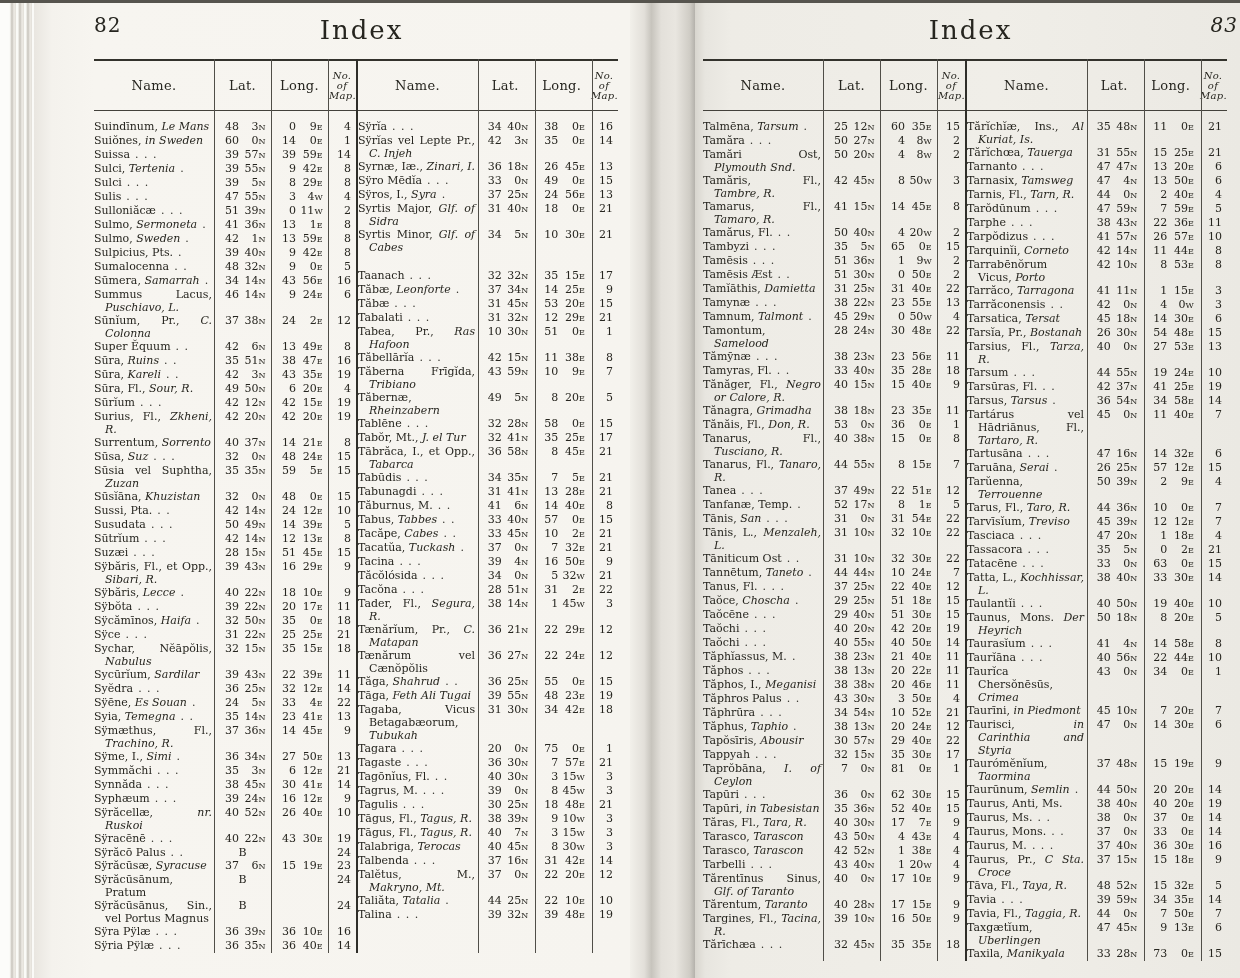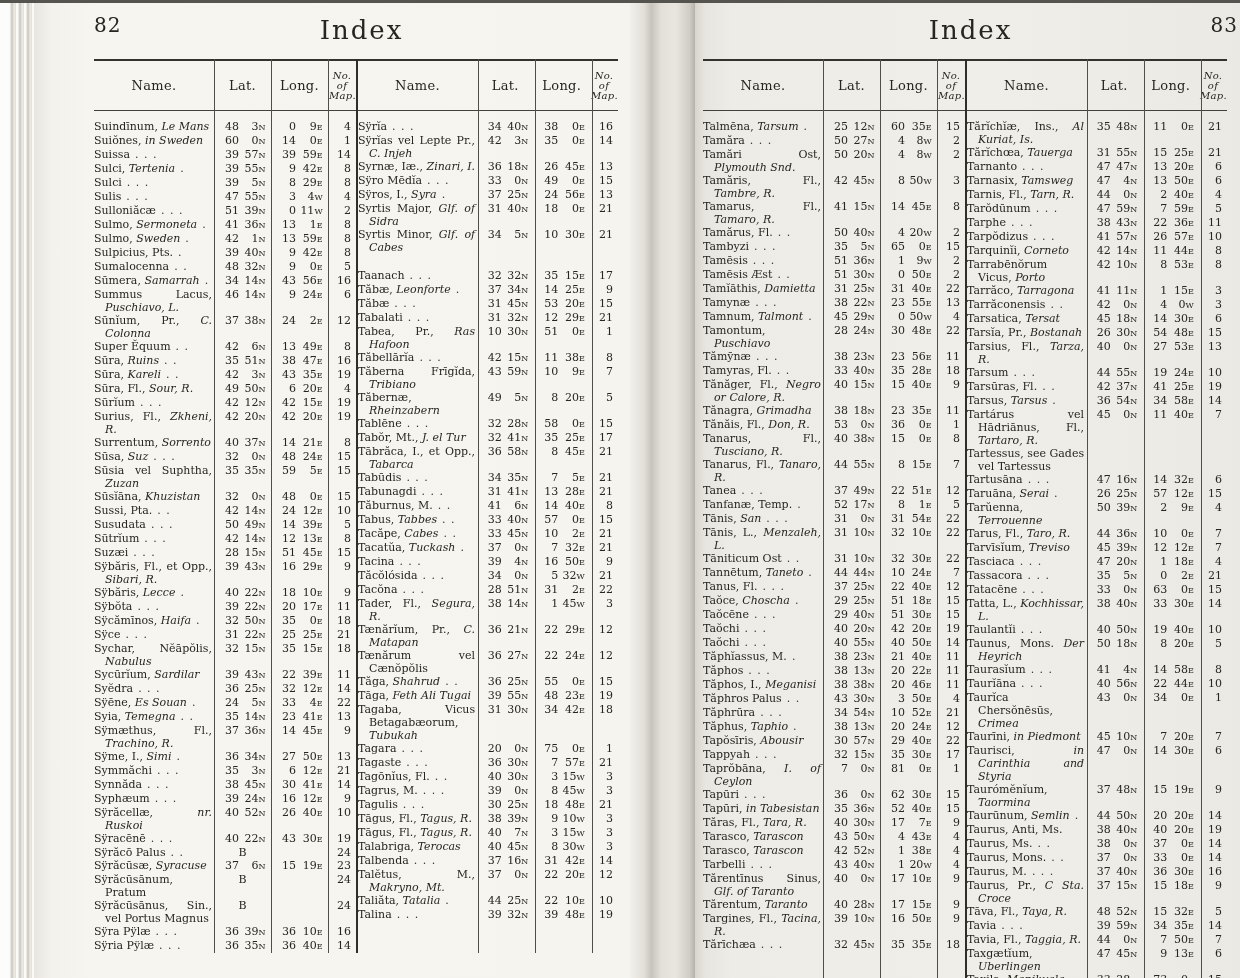--- a/index.html
+++ b/index.html
@@ -31,21 +31,21 @@
   }
   .page-right{
     left:695px;right:0;
     background:linear-gradient(90deg,#d8d5ce 0,#e7e5df 10px,#eeece6 36px,#f0eee8 55%,#ebe9e3 100%);
     padding:6px 0 0 8px;box-sizing:border-box;
   }
   
   .page-head{position:relative;height:50px;width:527px;}
   .page-num{position:absolute;top:4px;font-size:20px;letter-spacing:1px;}
   .page-num.pn-left{left:0;}
-  .page-num.pn-right{right:-8px;}
+  .page-num.pn-right{right:-8px;font-style:italic;}
   .page-title{position:absolute;left:8px;right:0;top:6px;text-align:center;font-size:26px;letter-spacing:2px;}
   
   .index-table{display:flex;width:527px;align-items:stretch;}
   .half{width:262px;position:relative;box-sizing:border-box;}
   .half.second{border-left:2px solid #2f2e29;}
   .vr{position:absolute;top:0;bottom:0;width:1px;background:#504e48;}
   .vr.v1{left:120px}.vr.v2{left:177px}.vr.v3{left:234px}
   .half-header{
     display:flex;align-items:center;height:52px;box-sizing:border-box;
     border-top:2px solid #33322c;border-bottom:1px solid #43413b;
@@ -1404,21 +1404,21 @@
                 <span class="deg">45</span>
                 <span class="min">29<span class="dir">N</span></span>
               </div>
               <div class="c-long">
                 <span class="deg">0</span>
                 <span class="min">50<span class="dir">W</span></span>
               </div>
               <div class="c-map">4</div>
             </div>
             <div class="row">
-              <div class="c-name">Tamontum, <i>Puschiavo</i></div>
+              <div class="c-name">Tamontum, <i>Samelood</i></div>
               <div class="c-lat">
                 <span class="deg">28</span>
                 <span class="min">24<span class="dir">N</span></span>
               </div>
               <div class="c-long">
                 <span class="deg">30</span>
                 <span class="min">48<span class="dir">E</span></span>
               </div>
               <div class="c-map">22</div>
             </div>
@@ -2101,26 +2101,20 @@
                 <span class="deg">45</span>
                 <span class="min">0<span class="dir">N</span></span>
               </div>
               <div class="c-long">
                 <span class="deg">11</span>
                 <span class="min">40<span class="dir">E</span></span>
               </div>
               <div class="c-map">7</div>
             </div>
             <div class="row">
-              <div class="c-name">Tartessus, see Gades vel Tartessus</div>
-              <div class="c-lat"></div>
-              <div class="c-long"></div>
-              <div class="c-map"></div>
-            </div>
-            <div class="row">
               <div class="c-name">Tartusāna<span class="leader">. . .</span></div>
               <div class="c-lat">
                 <span class="deg">47</span>
                 <span class="min">16<span class="dir">N</span></span>
               </div>
               <div class="c-long">
                 <span class="deg">14</span>
                 <span class="min">32<span class="dir">E</span></span>
               </div>
               <div class="c-map">6</div>

